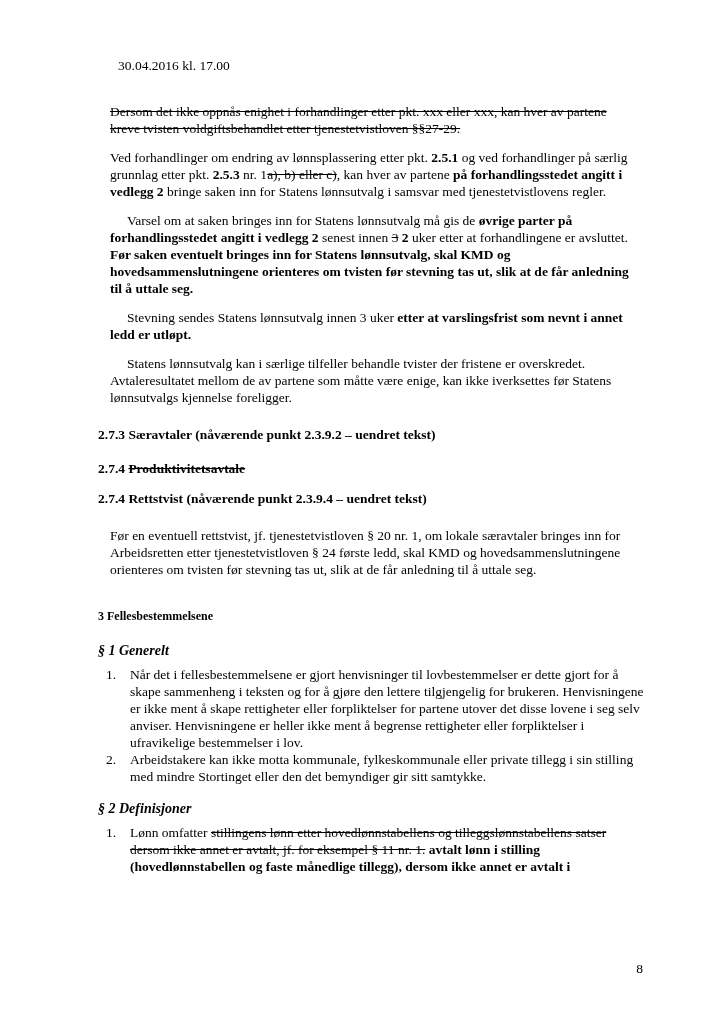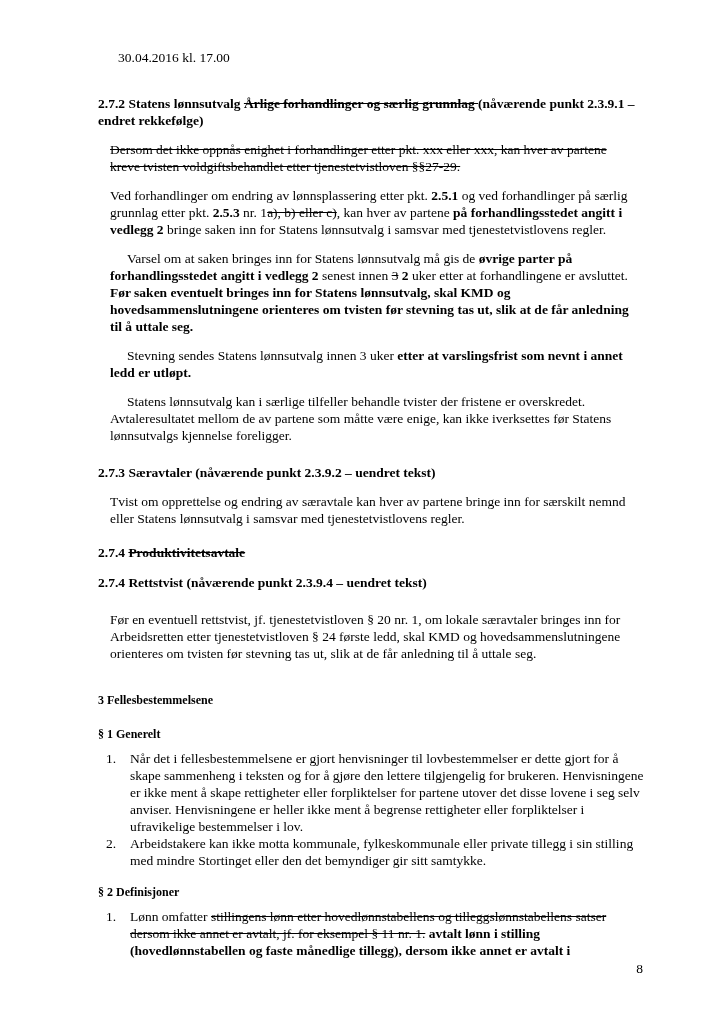--- a/index.html
+++ b/index.html
@@ -12,69 +12,67 @@
     position: relative;
     width: 720px; height: 1019px;
     background: #ffffff;
     color: #000000;
     font-size: 13.5px;
     line-height: 17px;
     overflow: hidden;
   }
   .content {
     position: absolute;
-    left: 98px; top: 49px;
+    left: 98px; top: 57px;
     width: 550px;
   }
   .date { margin: 0 0 29px 20px; }
   p { margin: 12px; }
   p.ind { text-indent: 17px; font-family: Liberation Serif, serif; }
   h2, h3, h4 { margin: 0; font-weight: bold; }
   .h-272 { font-size: 13.5px; line-height: 17px; }
   .h-273 { font-size: 13.5px; line-height: 17px; margin: 20px 0 4px 0; }
   .h-274d { font-size: 13.5px; line-height: 17px; margin: 17px 0 0 0; }
   .h-274 { font-size: 13.5px; line-height: 17px; margin: 13px 0 20px 0; }
   .h-main { font-size: 12px; line-height: 22px; margin: 27px 0 0 0; }
-  .h-para { font-size: 12px; line-height: 21px; margin: 13px 0 5px 0; }
+  .h-para { font-size: 14px; line-height: 21px; margin: 13px 0 5px 0; font-style: italic; }
   .b { font-weight: bold; }
   .st { text-decoration: line-through; }
   .list { margin: 0; }
   .li { display: flex; }
   .num { flex: none; width: 24px; margin-left: 8px; }
   .li-text { flex: 1; }
   .page-num {
     position: absolute;
     top: 960px; right: 77px;
     font-size: 13.5px; line-height: 17px;
   }
 </style>
 </head>
 <body>
 
 <div class="page">
   <div class="content">
 
     <div class="date">30.04.2016 kl. 17.00</div>
 
-    <h3 class="h-272"><span class="b">2.7.2 Statens lønnsutvalg </span><span class="b st">Årlige forhandlinger og særlig grunnlag </span><span class="b">(nåværende punkt 2.3.9.1 – endret rekkefølge)</span></h3>
 
     <p><span class="st">Dersom det ikke oppnås enighet i forhandlinger etter pkt. xxx eller xxx, kan hver av partene kreve tvisten voldgiftsbehandlet etter tjenestetvistloven §§27-29.</span></p>
 
     <p><span>Ved forhandlinger om endring av lønnsplassering etter pkt. </span><span class="b">2.5.1</span><span> og ved forhandlinger på særlig grunnlag etter pkt. </span><span class="b">2.5.3</span><span> nr. 1</span><span class="st">a), b) eller c)</span><span>, kan hver av partene </span><span class="b">på forhandlingsstedet angitt i vedlegg 2</span><span> bringe saken inn for Statens lønnsutvalg i samsvar med tjenestetvistlovens regler.</span></p>
 
     <p class="ind"><span>Varsel om at saken bringes inn for Statens lønnsutvalg må gis de </span><span class="b">øvrige parter på forhandlingsstedet angitt i vedlegg 2</span><span> senest innen </span><span class="st">3</span><span> </span><span class="b">2</span><span> uker etter at forhandlingene er avsluttet. </span><span class="b">Før saken eventuelt bringes inn for Statens lønnsutvalg, skal KMD og hovedsammenslutningene orienteres om tvisten før stevning tas ut, slik at de får anledning til å uttale seg.</span></p>
 
     <p class="ind"><span>Stevning sendes Statens lønnsutvalg innen 3 uker </span><span class="b">etter at varslingsfrist som nevnt i annet ledd er utløpt.</span></p>
 
 
     <p class="ind"><span>Statens lønnsutvalg kan i særlige tilfeller behandle tvister der fristene er overskredet. Avtaleresultatet mellom de av partene som måtte være enige, kan ikke iverksettes før Statens lønnsutvalgs kjennelse foreligger.</span></p>
 
     <h3 class="h-273"><span class="b">2.7.3 Særavtaler (nåværende punkt 2.3.9.2 – uendret tekst)</span></h3>
 
-    <p><span>Tvist om opprettelse og endring av særavtale kan hver av partene bringe inn for særskilt nemnd eller Statens lønnsutvalg i samsvar med tjenestetvistlovens regler.</span></p>
 
     <h3 class="h-274d"><span class="b">2.7.4 </span><span class="b st">Produktivitetsavtale</span></h3>
 
     <h3 class="h-274"><span class="b">2.7.4 Rettstvist (nåværende punkt 2.3.9.4 – uendret tekst)</span></h3>
 
     <p><span>Før en eventuell rettstvist, jf. tjenestetvistloven § 20 nr. 1, om lokale særavtaler bringes inn for Arbeidsretten etter tjenestetvistloven § 24 første ledd, skal KMD og hovedsammenslutningene orienteres om tvisten før stevning tas ut, slik at de får anledning til å uttale seg.</span></p>
 
     <h2 class="h-main"><span class="b">3 Fellesbestemmelsene</span></h2>
 
     <h2 class="h-para"><span class="b">§ 1 Generelt</span></h2>

